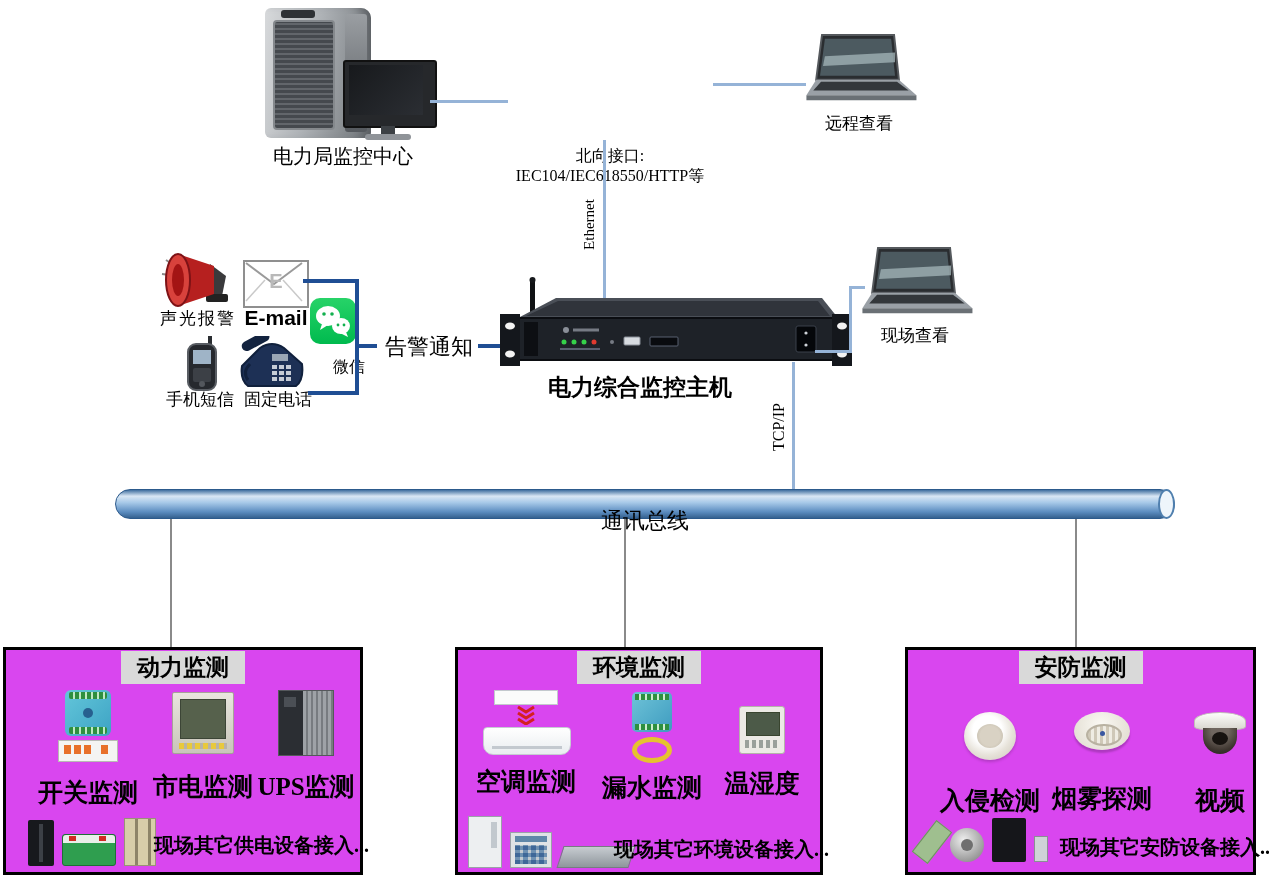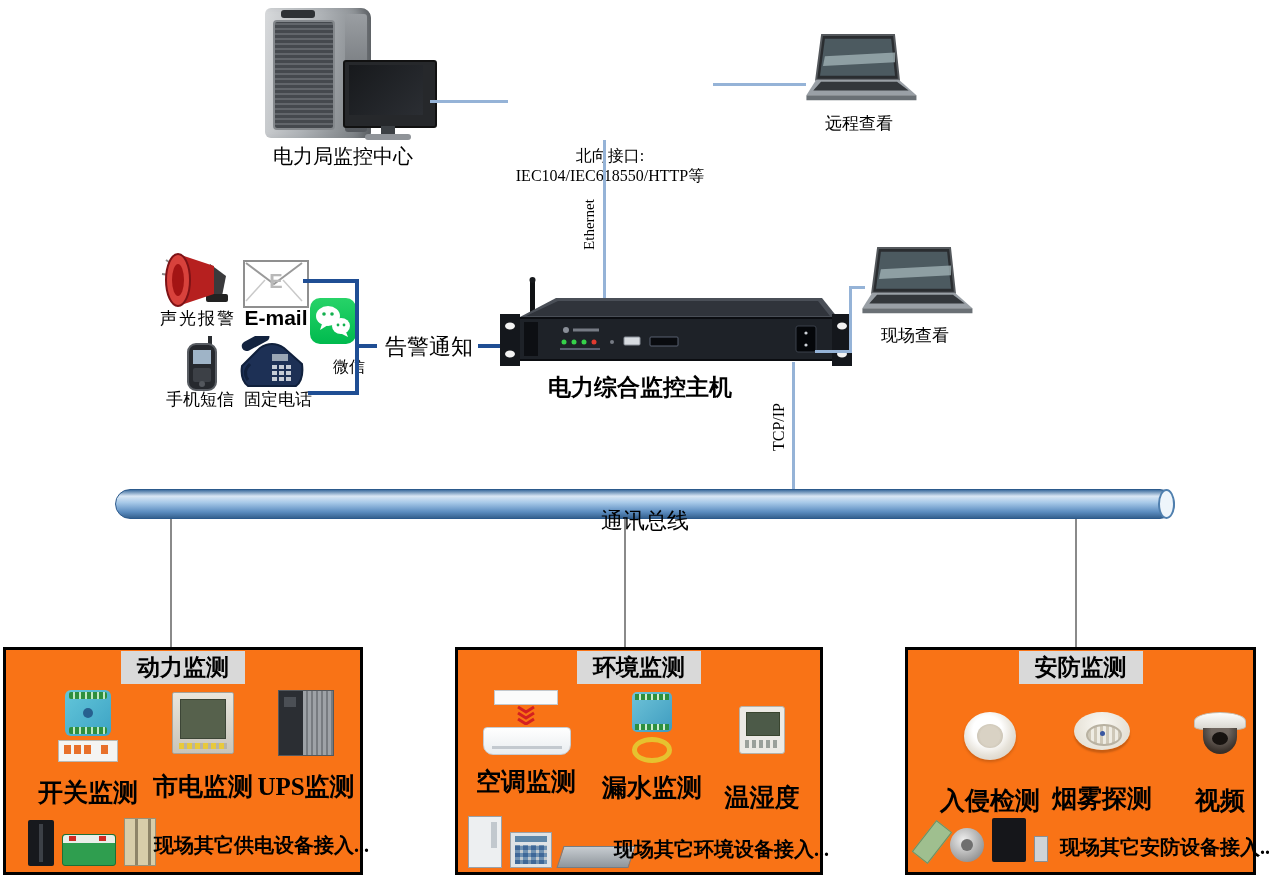--- a/index.html
+++ b/index.html
@@ -42,21 +42,21 @@
   .wechat{position:absolute;left:310px;top:298px;width:46px;height:46px;border-radius:10px;
           background:linear-gradient(180deg,#27d368,#00ba4e);}
   
   .bus{position:absolute;left:115px;top:489px;width:1060px;height:30px;border-radius:15px;
        background:linear-gradient(180deg,#3f6f9f 0%,#d9e7f4 22%,#a7c9e8 45%,#5c8dc0 78%,#35618f 100%);
        border:1px solid #2c5a8c;box-sizing:border-box;}
   .bus-cap{position:absolute;right:-1px;top:-1px;width:17px;height:30px;border-radius:50%;
        background:#eef5fb;border:2px solid #4f7fae;box-sizing:border-box;}
   .bus-label{position:absolute;left:0;right:0;top:16px;text-align:center;font-size:22px;color:#000;}
   
-  .panel{position:absolute;border:3px solid #000;background:#f97316;box-sizing:border-box;height:228px;}
+  .panel{position:absolute;border:3px solid #000;background:#d946ef;box-sizing:border-box;height:228px;}
   .ptitle{position:absolute;top:1px;left:50%;transform:translateX(-50%);background:#D9D9D9;
           padding:1px 16px;font-size:23px;font-weight:bold;white-space:nowrap;}
   .col{position:absolute;width:120px;text-align:center;}
   .item-label{font-size:25px;font-weight:bold;white-space:nowrap;}
   .footer-text{position:absolute;font-size:20px;font-weight:bold;white-space:nowrap;}
   .devlabel{position:absolute;font-weight:bold;font-size:23px;white-space:nowrap;}
   
   .io-module{width:46px;height:46px;border-radius:6px;background:linear-gradient(135deg,#63c6da,#3da3c4);
              position:relative;margin:0 auto;}
   .io-module::before,.io-module::after{content:"";position:absolute;left:4px;right:4px;height:7px;
@@ -373,21 +373,21 @@
       </div>
       <div class="item-label" style="margin-top:8px;">漏水监测</div>
     </div>
     <div class="col" style="left:244px;top:56px;">
       <div>
         <div class="thermo">
             <div class="lcd"></div>
             <div class="btns"></div>
           </div>
       </div>
-      <div class="item-label" style="margin-top:27px;">温湿度</div>
+      <div class="item-label" style="margin-top:13px;">温湿度</div>
     </div>
     <div class="mini" style="left:10px;top:166px;">
       <div class="cab"></div>
         <div class="keypad"></div>
         <div class="duct"></div>
     </div>
     <div class="footer-text" style="left:156px;top:186px;">现场其它环境设备接入...</div>
   </div>
 
   <div class="panel" style="left:905px;top:647px;width:351px;">

